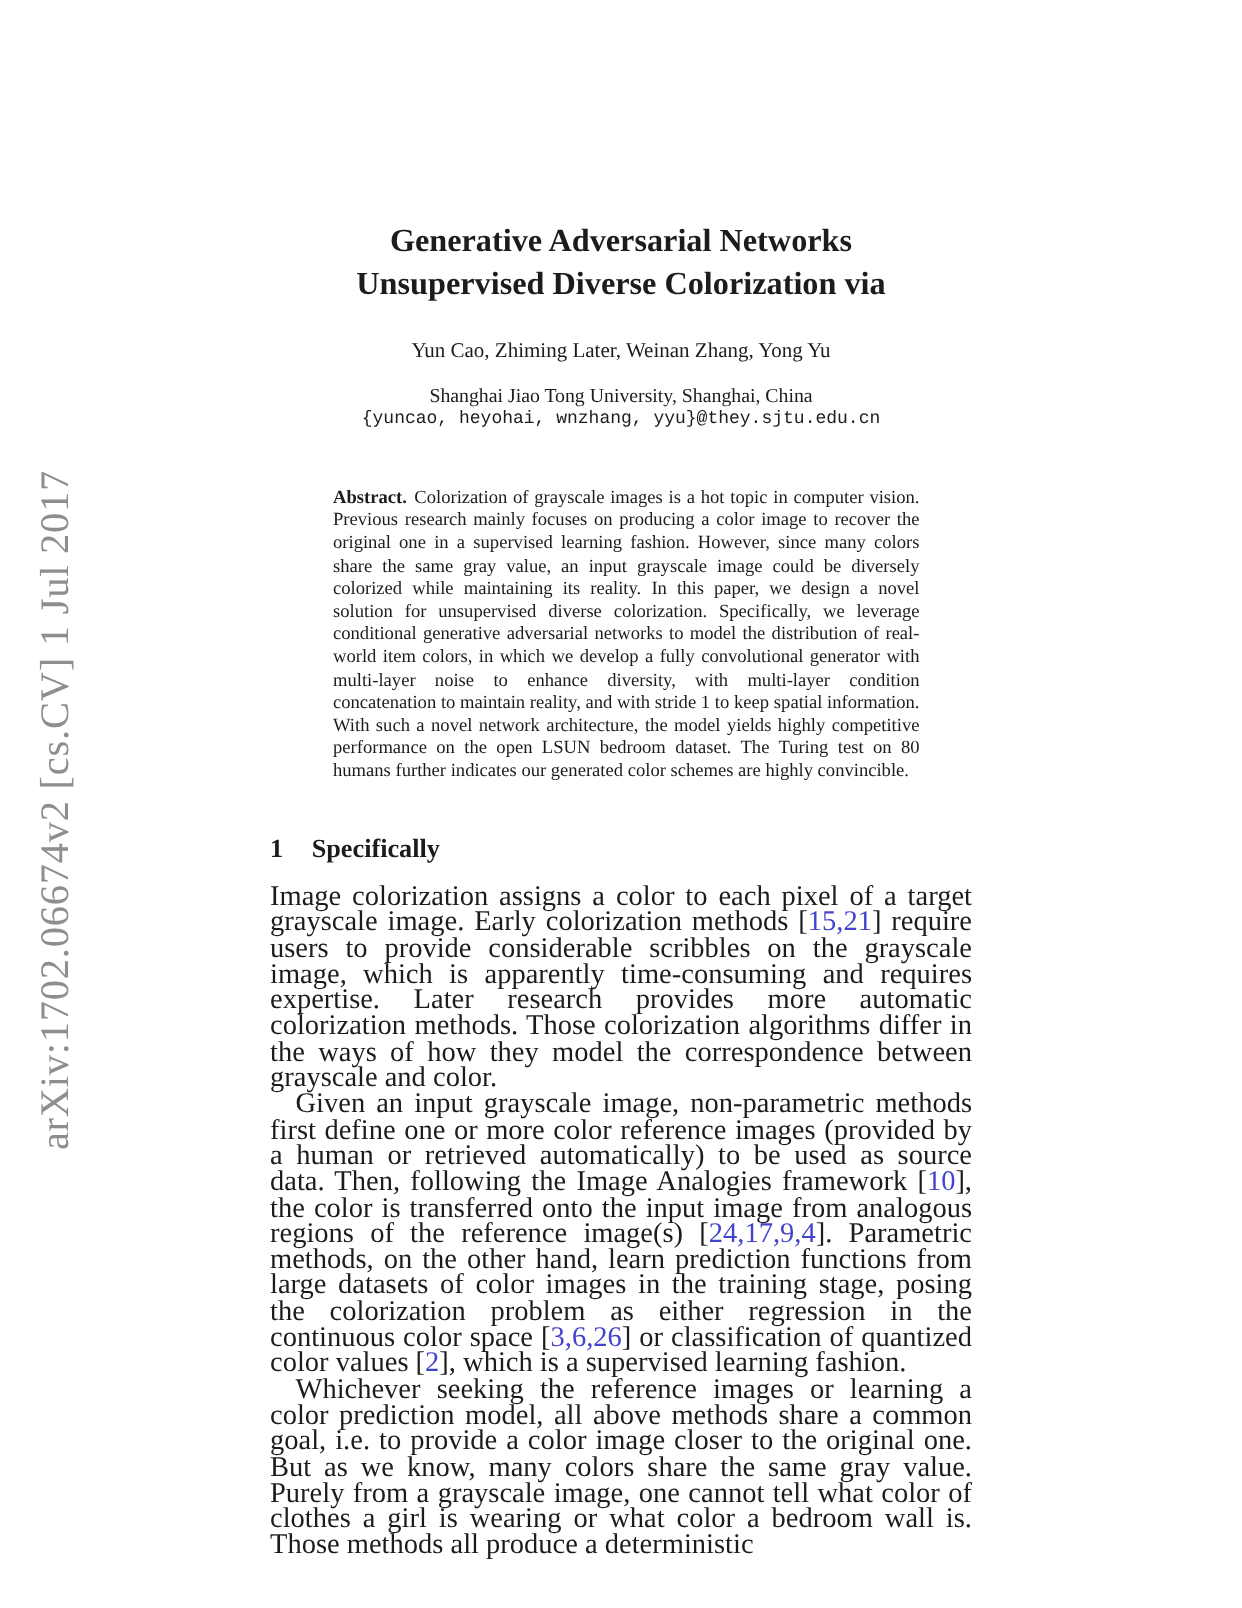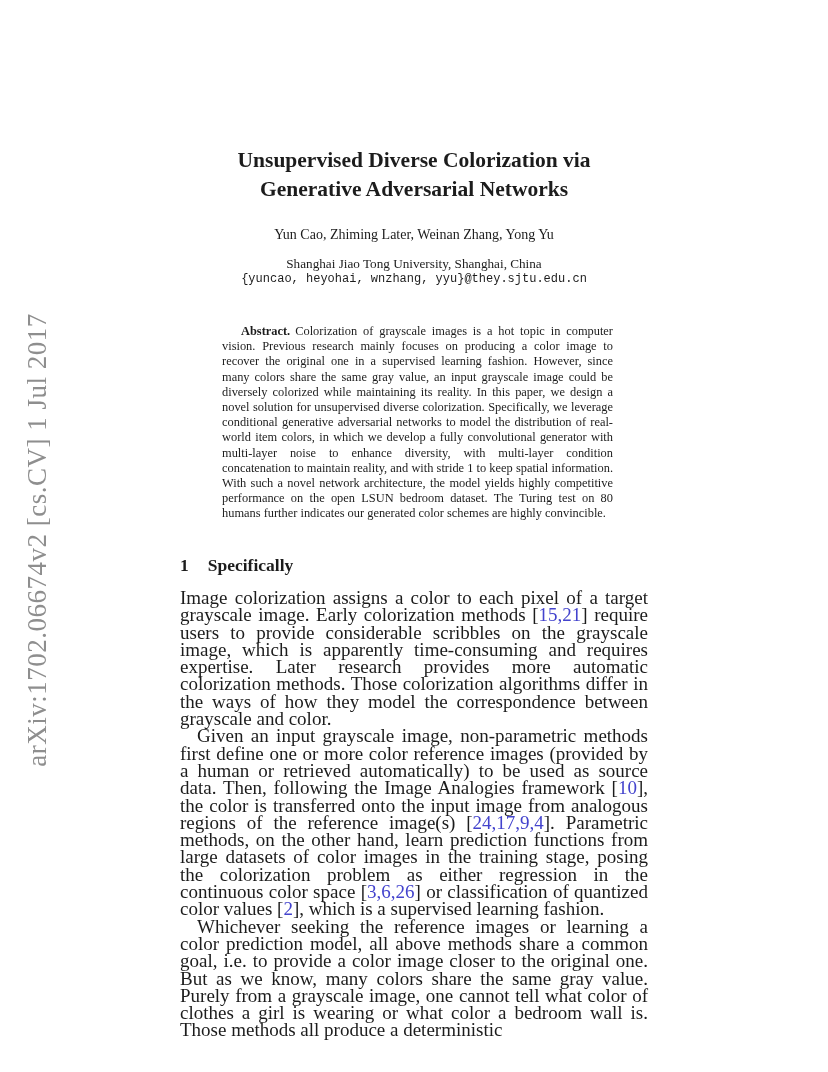--- a/index.html
+++ b/index.html
@@ -52,21 +52,21 @@
     font-family:"Liberation Mono", monospace;
     font-size:12px;
   }
   .abstract{
     position:absolute;
     top:324px;left:222px;width:391px;
     font-size:12.4px;
     line-height:15.2px;
     text-align:justify;
   }
-  .abstract-label{font-weight:bold;margin-right:5px;margin-left:19px;}
+  .abstract-label{font-weight:bold;margin-right:5px;}
   .section-heading{
     position:absolute;
     top:555px;left:180px;width:468px;
     font-size:17.5px;font-weight:bold;
   }
   .sec-num{margin-right:19px;}
   .body-text{
     position:absolute;
     top:589px;left:180px;width:468px;
     font-size:19px;
@@ -78,22 +78,22 @@
   .cite{color:var(--cite-color);}
 </style>
 </head>
 <body>
 
 <div class="page">
 
   <div class="watermark">arXiv:1702.06674v2  [cs.CV]  1 Jul 2017</div>
 
   <div class="title">
+    <div>Generative Adversarial Networks</div>
     <div>Unsupervised Diverse Colorization via</div>
-    <div>Generative Adversarial Networks</div>
   </div>
 
   <div class="authors">Yun Cao, Zhiming Later, Weinan Zhang, Yong Yu</div>
 
   <div class="affiliation">Shanghai Jiao Tong University, Shanghai, China</div>
 
   <div class="email">{yuncao, heyohai, wnzhang, yyu}@they.sjtu.edu.cn</div>
 
   <div class="abstract">
     <span class="abstract-label">Abstract.</span><span>Colorization of grayscale images is a hot topic in computer vision. Previous research mainly focuses on producing a color image to recover the original one in a supervised learning fashion. However, since many colors share the same gray value, an input grayscale image could be diversely colorized while maintaining its reality. In this paper, we design a novel solution for unsupervised diverse colorization. Specifically, we leverage conditional generative adversarial networks to model the distribution of real-world item colors, in which we develop a fully convolutional generator with multi-layer noise to enhance diversity, with multi-layer condition concatenation to maintain reality, and with stride 1 to keep spatial information. With such a novel network architecture, the model yields highly competitive performance on the open LSUN bedroom dataset. The Turing test on 80 humans further indicates our generated color schemes are highly convincible.</span>

